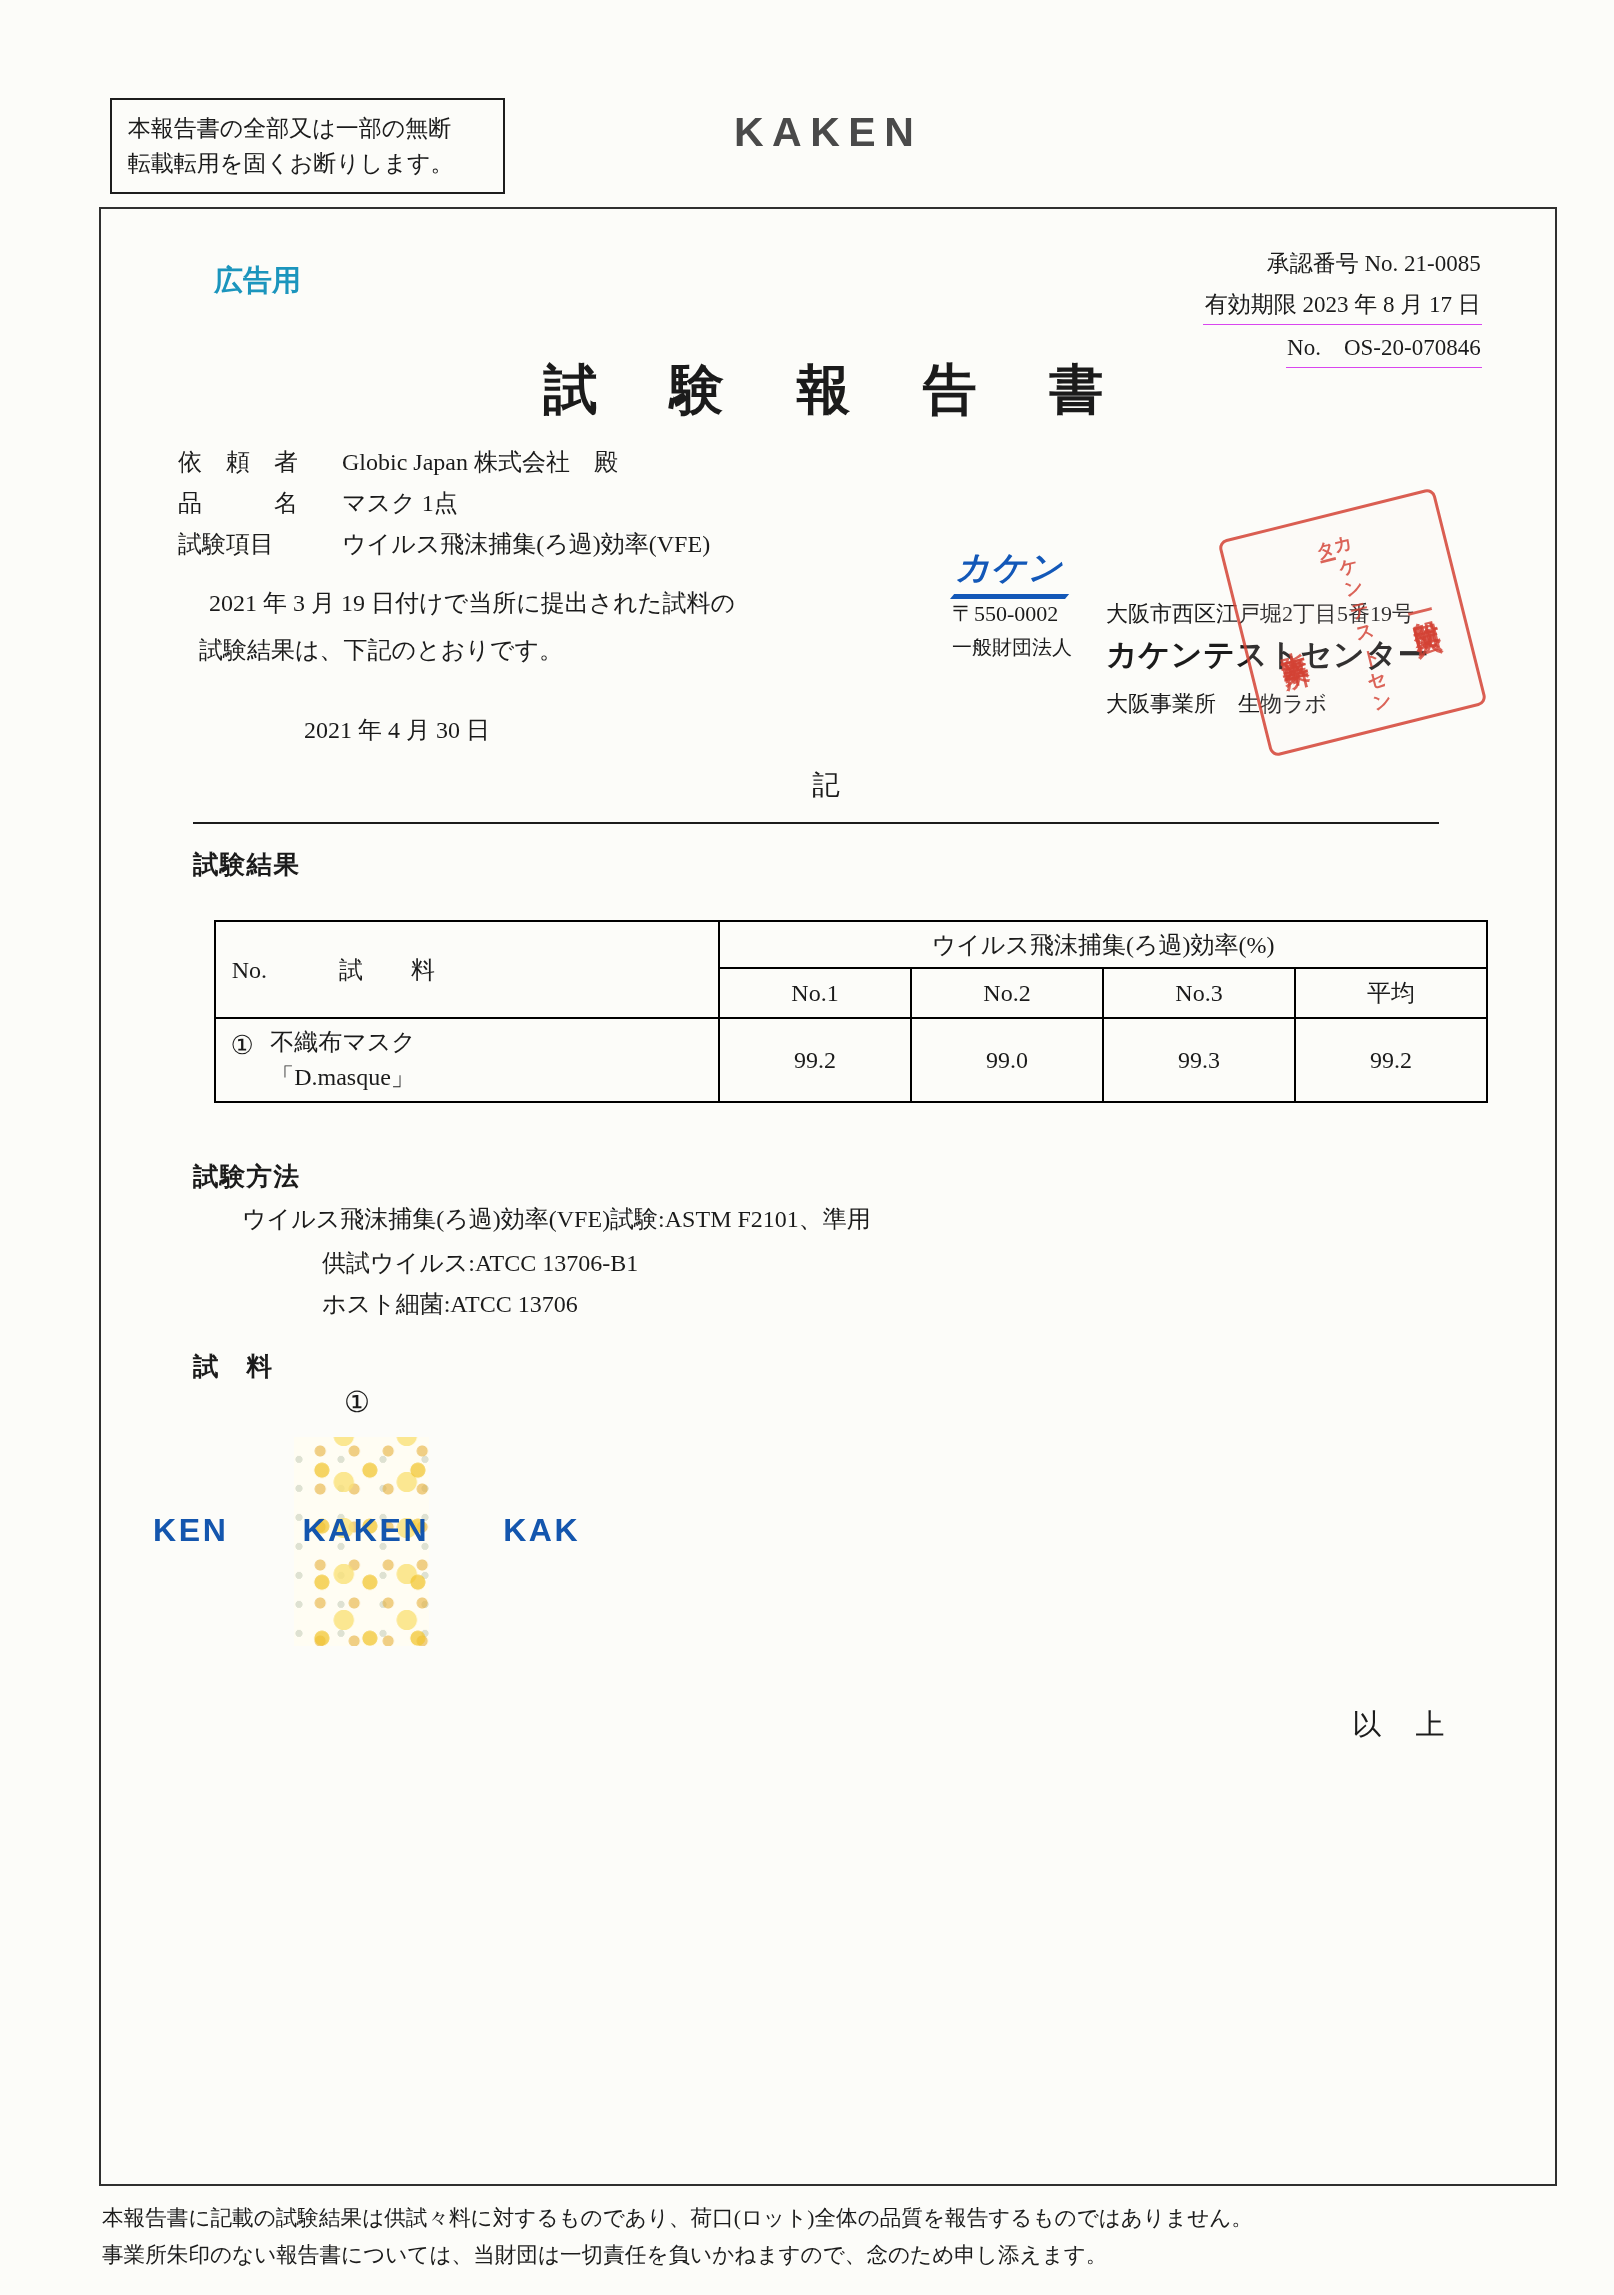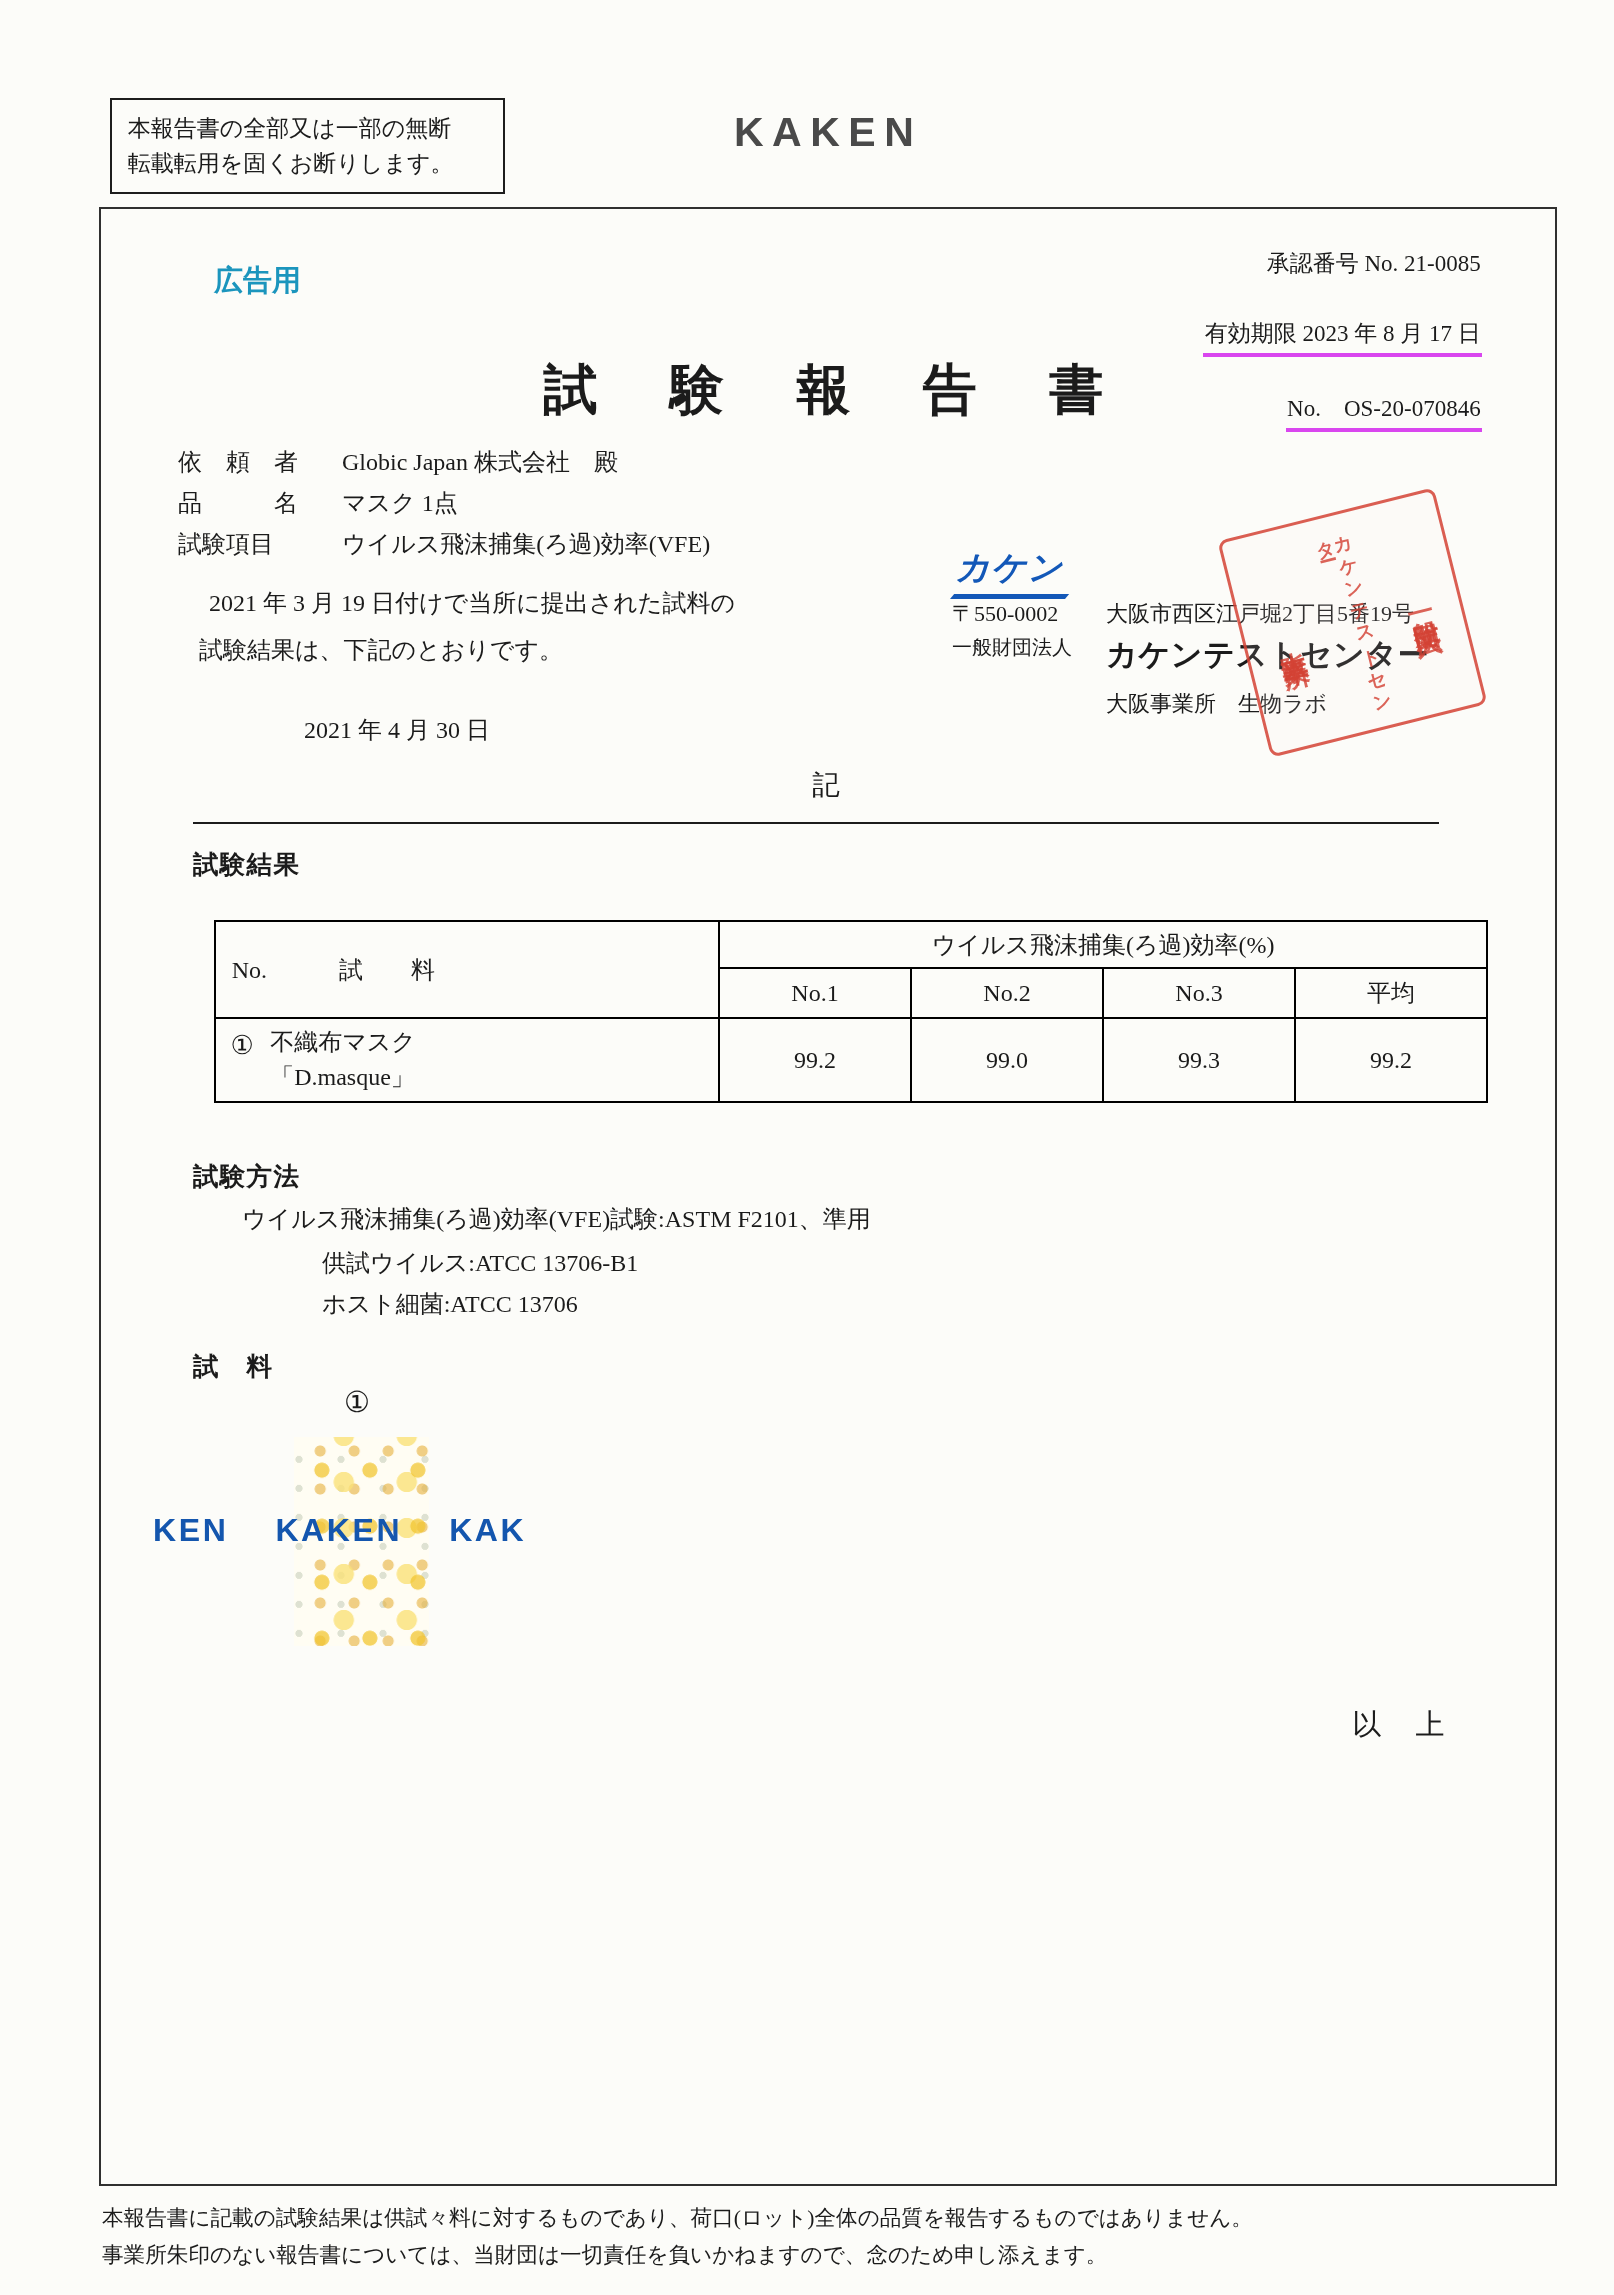--- a/index.html
+++ b/index.html
@@ -21,21 +21,21 @@
   }
 
   
   .frame{position:absolute;left:99px;top:207px;width:1458px;height:1979px;border:2.6px solid #303030;}
 
   .ad-label{position:absolute;left:113px;top:52px;font-size:29px;font-weight:bold;color:#1b95bd;text-align:center;}
 
   .approvals{position:absolute;right:73px;top:39px;text-align:right;font-size:23px;}
   .approvals > div{margin-bottom:6.5px;}
   .aline{display:inline-block;padding:0 1.3px 3.9px 1.3px;white-space:pre;}
-  .aline.u{border-bottom:4px solid #d946ef;margin-top:29px;}
+  .aline.u{border-bottom:1px solid #d946ef;}
 
   .doc-title{
     position:absolute;left:0;width:100%;top:145px;text-align:center;
     font-size:54px;font-weight:bold;letter-spacing:9.2px;
   }
 
   .info-row{position:absolute;left:77px;font-size:24px;display:flex;}
   .ilabel{display:inline-block;width:164px;flex:none;}
   .note{position:absolute;font-size:24px;}
 
@@ -93,21 +93,21 @@
     background-color:#fffdf3;
     background-image:
       radial-gradient(circle, rgba(242,198,50,0.75) 0 7.2px, rgba(242,198,50,0) 7.9px),
       radial-gradient(circle, rgba(250,225,120,0.8) 0 9.8px, rgba(250,225,120,0) 10.5px),
       radial-gradient(circle, rgba(230,176,58,0.6) 0 5.2px, rgba(230,176,58,0) 5.9px),
       radial-gradient(circle, rgba(208,214,196,0.7) 0 3.3px, rgba(208,214,196,0) 3.9px);
     background-size:48px 56px, 63px 46px, 34px 38px, 42px 29px;
     background-position:3.9px 5.2px, 18.3px 22px, 9.2px 33px, 26px 7.9px;
   }
   .watermark{
-    position:absolute;left:52px;top:1303px;display:flex;gap:47px;z-index:3;
+    position:absolute;left:52px;top:1303px;display:flex;gap:74px;z-index:3;
     color:#1456ae;font-weight:bold;font-size:32px;letter-spacing:2.6px;
   }
 
   .closing{position:absolute;right:108px;top:1496px;font-size:29px;letter-spacing:2.6px;}
 
   .footer-line{position:absolute;left:102px;font-size:21.6px;}
 </style>
 </head>
 <body>
 

